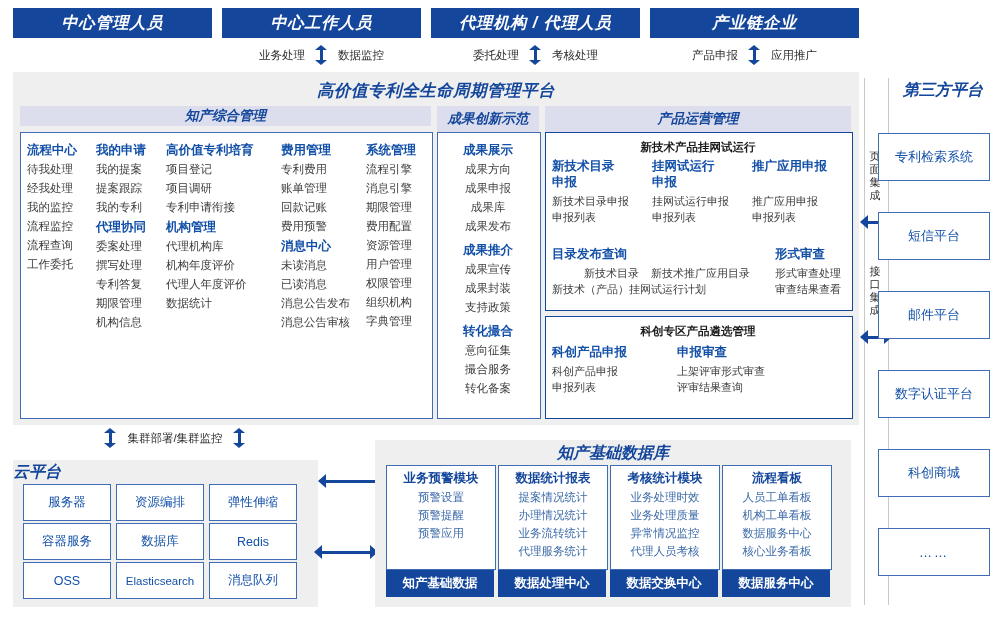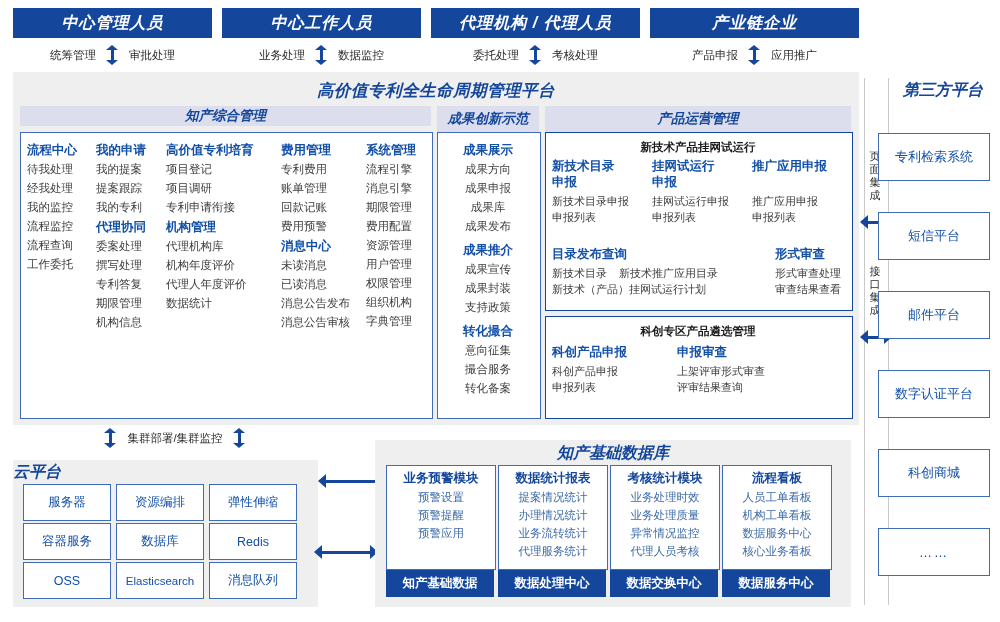--- a/index.html
+++ b/index.html
@@ -125,27 +125,20 @@
     align-items:center;justify-content:center;font-size:12.5px;font-weight:bold;
   }
 </style>
 </head>
 <body>
 
 <div class="stage">
 
   <div class="role-bar" style="left:13px;top:8px;width:199px;">
     <span>中心管理人员</span>
-  </div>
-  <div class="role-flow" style="left:13px;top:44px;width:199px;">
-    <span class="lbl">统筹管理</span>
-    <span class="ud-arrow">
-        <i></i>
-      </span>
-    <span class="lbl">审批处理</span>
   </div>
 
   <div class="role-bar" style="left:222px;top:8px;width:199px;">
     <span>中心工作人员</span>
   </div>
   <div class="role-flow" style="left:222px;top:44px;width:199px;">
     <span class="lbl">业务处理</span>
     <span class="ud-arrow">
         <i></i>
       </span>
@@ -282,21 +275,21 @@
     <div class="sub-i">申报列表</div>
   </div>
   <div class="col" style="left:752px;top:158px;width:95px;">
     <div class="sub-h">推广应用申报</div>
     <div class="sub-i" style="margin-top:19px;">推广应用申报</div>
     <div class="sub-i">申报列表</div>
   </div>
 
   <div class="col" style="left:552px;top:246px;width:195px;">
     <div class="sub-h">目录发布查询</div>
-    <div style="display:flex;gap:12px;margin-top:3px;">
+    <div style="display:flex;gap:12px;margin-top:3px;margin-left:32px;">
       <span class="sub-i">新技术目录</span>
       <span class="sub-i">新技术推广应用目录</span>
     </div>
     <div class="sub-i">新技术（产品）挂网试运行计划</div>
   </div>
   <div class="col" style="left:752px;top:246px;width:95px;margin-left:23px;">
     <div class="sub-h">形式审查</div>
     <div class="sub-i" style="margin-top:3px;">形式审查处理</div>
     <div class="sub-i">审查结果查看</div>
   </div>

